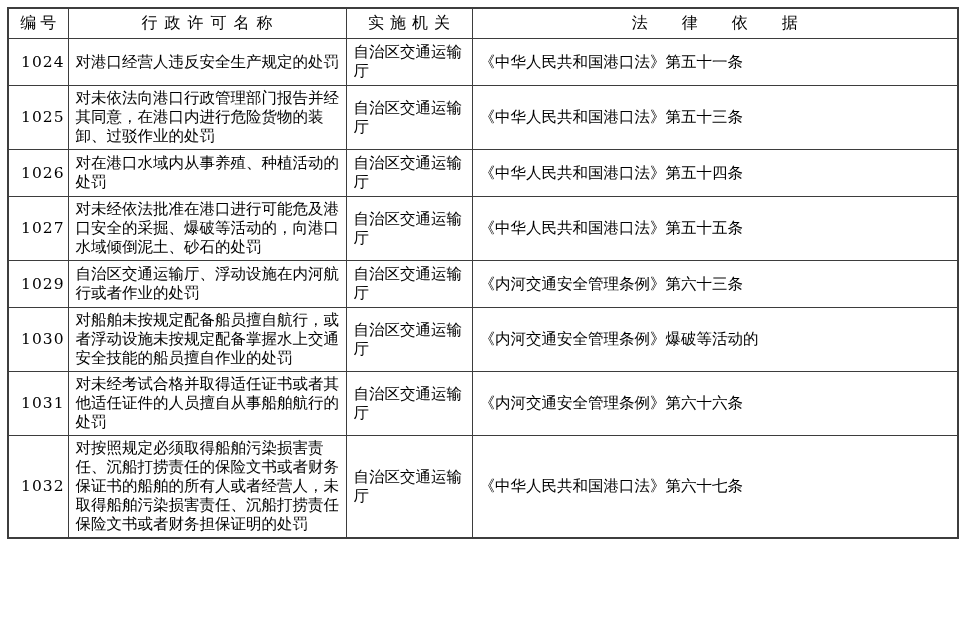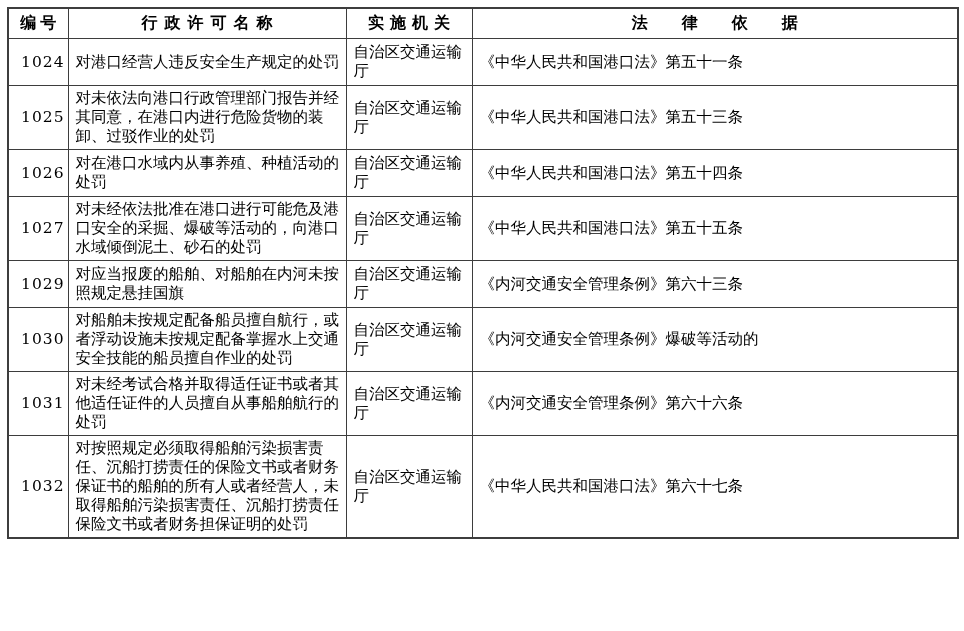--- a/index.html
+++ b/index.html
@@ -24,21 +24,21 @@
     background: #ffffff;
   }
   table.permits th,
   table.permits td {
     border: 1px solid #3d3d3d;
     overflow: hidden;
   }
   table.permits th {
     height: 29px;
     font-size: 16px;
-    font-weight: bold;
+    font-weight: normal;
     text-align: center;
     vertical-align: middle;
     padding: 0;
     white-space: nowrap;
   }
   th.h-id   { letter-spacing: 4px;  text-indent: 4px; }
   th.h-name { letter-spacing: 7px;  text-indent: 7px; }
   th.h-agency { letter-spacing: 6px; text-indent: 6px; }
   th.h-law  { letter-spacing: 34px; text-indent: 34px; }
   table.permits td {
@@ -103,21 +103,21 @@
   <tr class="data-row">
     <td class="cell-id">1027</td>
     <td class="cell-name">对未经依法批准在港口进行可能危及港口安全的采掘、爆破等活动的，向港口水域倾倒泥土、砂石的处罚</td>
     <td class="cell-agency">自治区交通运输厅</td>
     <td class="cell-law">《中华人民共和国港口法》第五十五条</td>
   </tr>
 
 
   <tr class="data-row">
     <td class="cell-id">1029</td>
-    <td class="cell-name">对应当报废的船舶、对船舶在内河未按照规定悬挂国旗</td>
+    <td class="cell-name">自治区交通运输厅、浮动设施在内河航行或者作业的处罚</td>
     <td class="cell-agency">自治区交通运输厅</td>
     <td class="cell-law">《内河交通安全管理条例》第六十三条</td>
   </tr>
 
   <tr class="data-row">
     <td class="cell-id">1030</td>
     <td class="cell-name">对船舶未按规定配备船员擅自航行，或者浮动设施未按规定配备掌握水上交通安全技能的船员擅自作业的处罚</td>
     <td class="cell-agency">自治区交通运输厅</td>
     <td class="cell-law">《内河交通安全管理条例》爆破等活动的</td>
   </tr>

